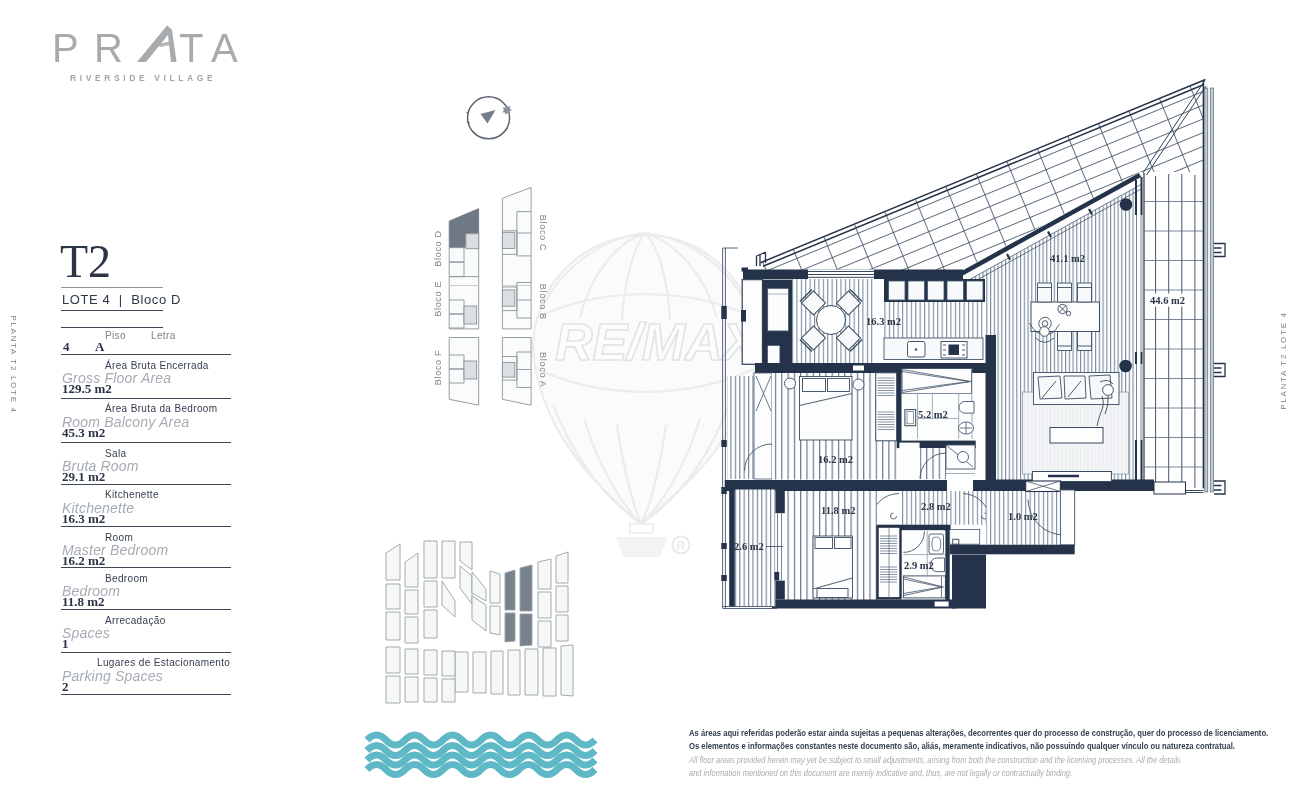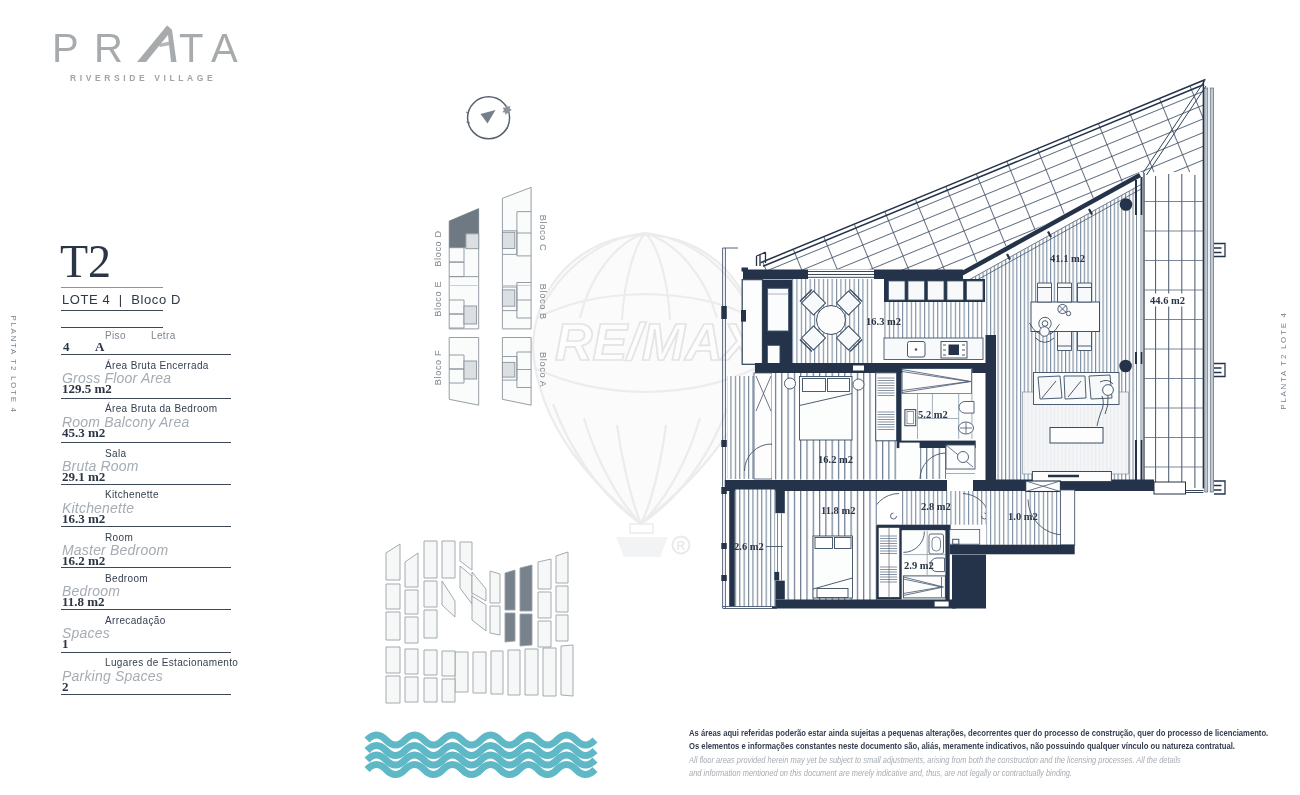--- a/index.html
+++ b/index.html
@@ -491,21 +491,21 @@
 <div class="abs pt" style="left:62px;top:572.6px">Bedroom</div>
 <div class="abs en" style="left:62px;top:583.1px">Bedroom</div>
 <div class="abs val" style="left:62px;top:594.1px">11.8 m2</div>
 <div class="rulew" style="top:609.4px"></div>
 
 <div class="abs pt" style="left:62px;top:614.9px">Arrecadação</div>
 <div class="abs en" style="left:62px;top:625.4px">Spaces</div>
 <div class="abs val" style="left:62px;top:636.4px">1</div>
 <div class="rulew" style="top:651.8px"></div>
 
-<div class="abs pt" style="left:62px;top:657.3px">Lugares de Estacionamento</div>
+<div class="abs pt" style="left:54px;top:657.3px">Lugares de Estacionamento</div>
 <div class="abs en" style="left:62px;top:667.8px">Parking Spaces</div>
 <div class="abs val" style="left:62px;top:678.8px">2</div>
 <div class="rulew" style="top:694.1px"></div>
 
 <div class="abs" style="left:-57px;top:360px;width:140px;text-align:center;font-size:8px;letter-spacing:1.7px;color:#75818e;transform:rotate(90deg)">PLANTA T2 LOTE 4</div>
 
 <div class="abs" style="left:1212.5px;top:356px;width:140px;text-align:center;font-size:8px;letter-spacing:1.7px;color:#75818e;transform:rotate(-90deg)">PLANTA T2 LOTE 4</div>
 
 <div class="abs" style="left:689px;top:726px;font-size:9.6px;font-weight:bold;color:#333d4d;line-height:13.2px;white-space:nowrap;transform:scaleX(0.80);transform-origin:0 0">As áreas aqui referidas poderão estar ainda sujeitas a pequenas alterações, decorrentes quer do processo de construção, quer do processo de licenciamento.<br>Os elementos e informações constantes neste documento são, aliás, meramente indicativos, não possuindo qualquer vínculo ou natureza contratual.</div>
 

